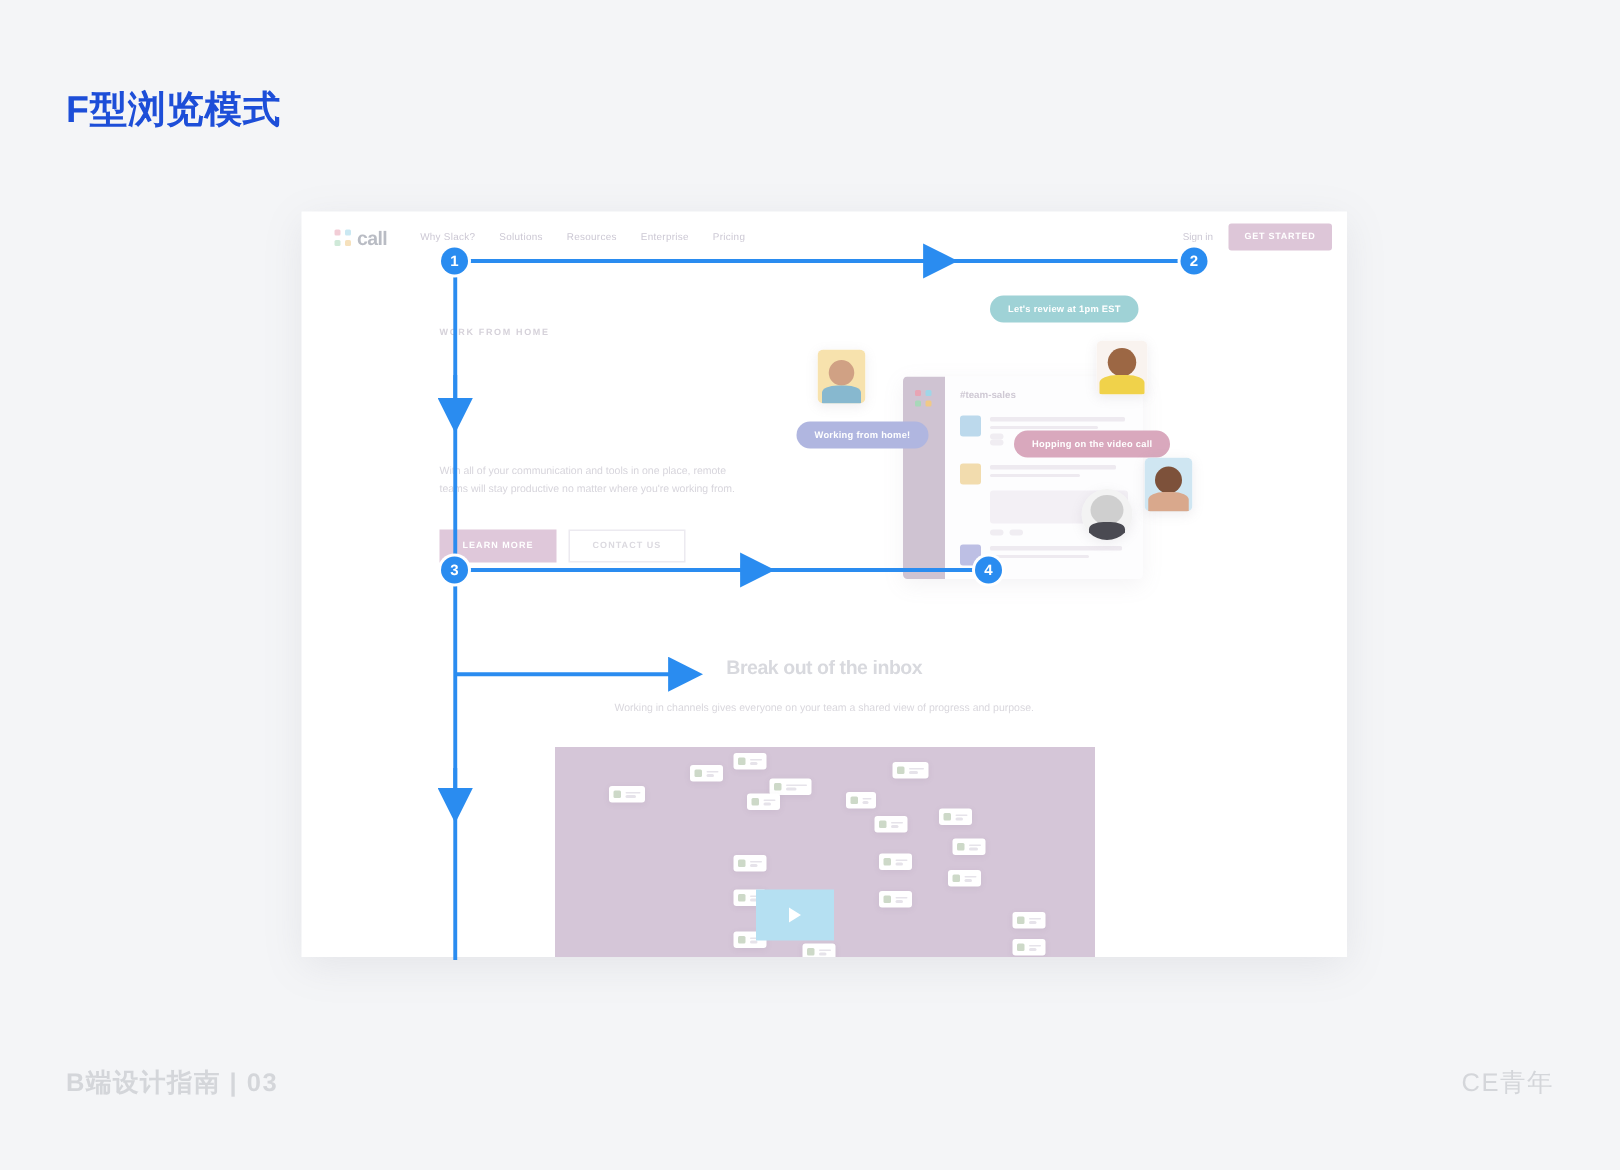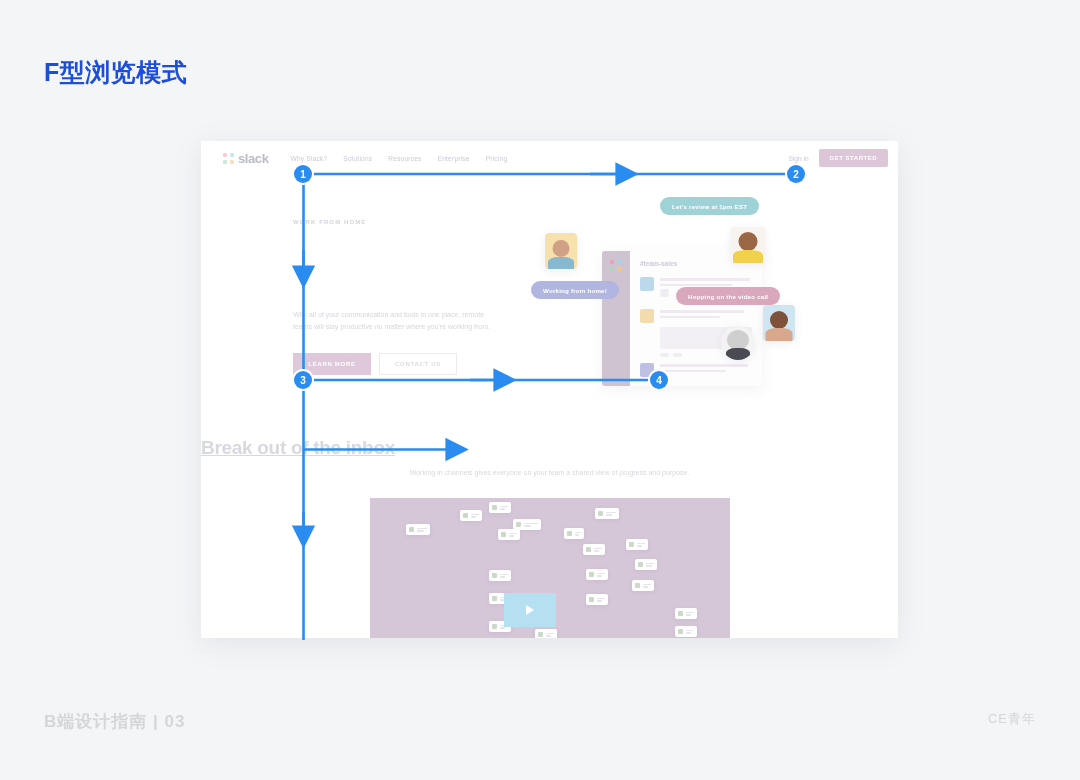--- a/index.html
+++ b/index.html
@@ -24,21 +24,21 @@
   .footer-left {
     position: absolute;
     left: 44px; top: 710px;
     font-size: 17px; font-weight: bold;
     color: #d4d6da;
     letter-spacing: 1px;
   }
   .footer-right {
     position: absolute;
     right: 44px; top: 710px;
-    font-size: 13px; font-weight: normal;
+    font-size: 17px; font-weight: normal;
     color: #d4d6da;
     letter-spacing: 1px;
     text-align: center;
   }
 
   
   .shot {
     position: absolute;
     left: 201px; top: 141px;
     width: 697px; height: 497px;
@@ -138,22 +138,22 @@
     position: absolute; border-radius: 4px; overflow: hidden;
     box-shadow: 0 2px 8px rgba(140,135,150,.14);
   }
   .avatar .bg { position:absolute; inset:0; }
   .avatar .head { position:absolute; left:50%; transform:translateX(-50%); border-radius:50%; }
   .avatar .body { position:absolute; left:50%; transform:translateX(-50%); border-radius:40% 40% 0 0; bottom:0; }
 
   
   .sec-title {
     position: absolute; left: 0; top: 296px; width: 100%;
-    text-align: left; font-size: 19px; font-weight: bold;
-    color: #d8d9de; letter-spacing: -0.3px; text-decoration: underline;
+    text-align: center; font-size: 13px; font-weight: bold;
+    color: #d8d9de; letter-spacing: -0.3px;
   }
   .sec-sub {
     position: absolute; left: 0; top: 328px; width: 100%;
     text-align: center; font-size: 7px; color: #d9d7dd;
   }
   .purple-block {
     position: absolute; left: 169px; top: 357px;
     width: 360px; height: 145px; background: #d5c6d8;
     overflow: hidden;
   }
@@ -185,21 +185,21 @@
 <div class="shot">
 
   <div class="nav">
     <div class="nav-logo">
       <span class="logo-mark">
           <i></i>
           <i></i>
           <i></i>
           <i></i>
         </span>
-      <span class="logo-text">slack</span>
+      <span class="logo-text">call</span>
     </div>
     <div class="nav-links">
       <span>Why Slack?</span>
       <span>Solutions</span>
       <span>Resources</span>
       <span>Enterprise</span>
       <span>Pricing</span>
     </div>
     <div class="nav-right">
       <span class="signin">Sign in</span>

